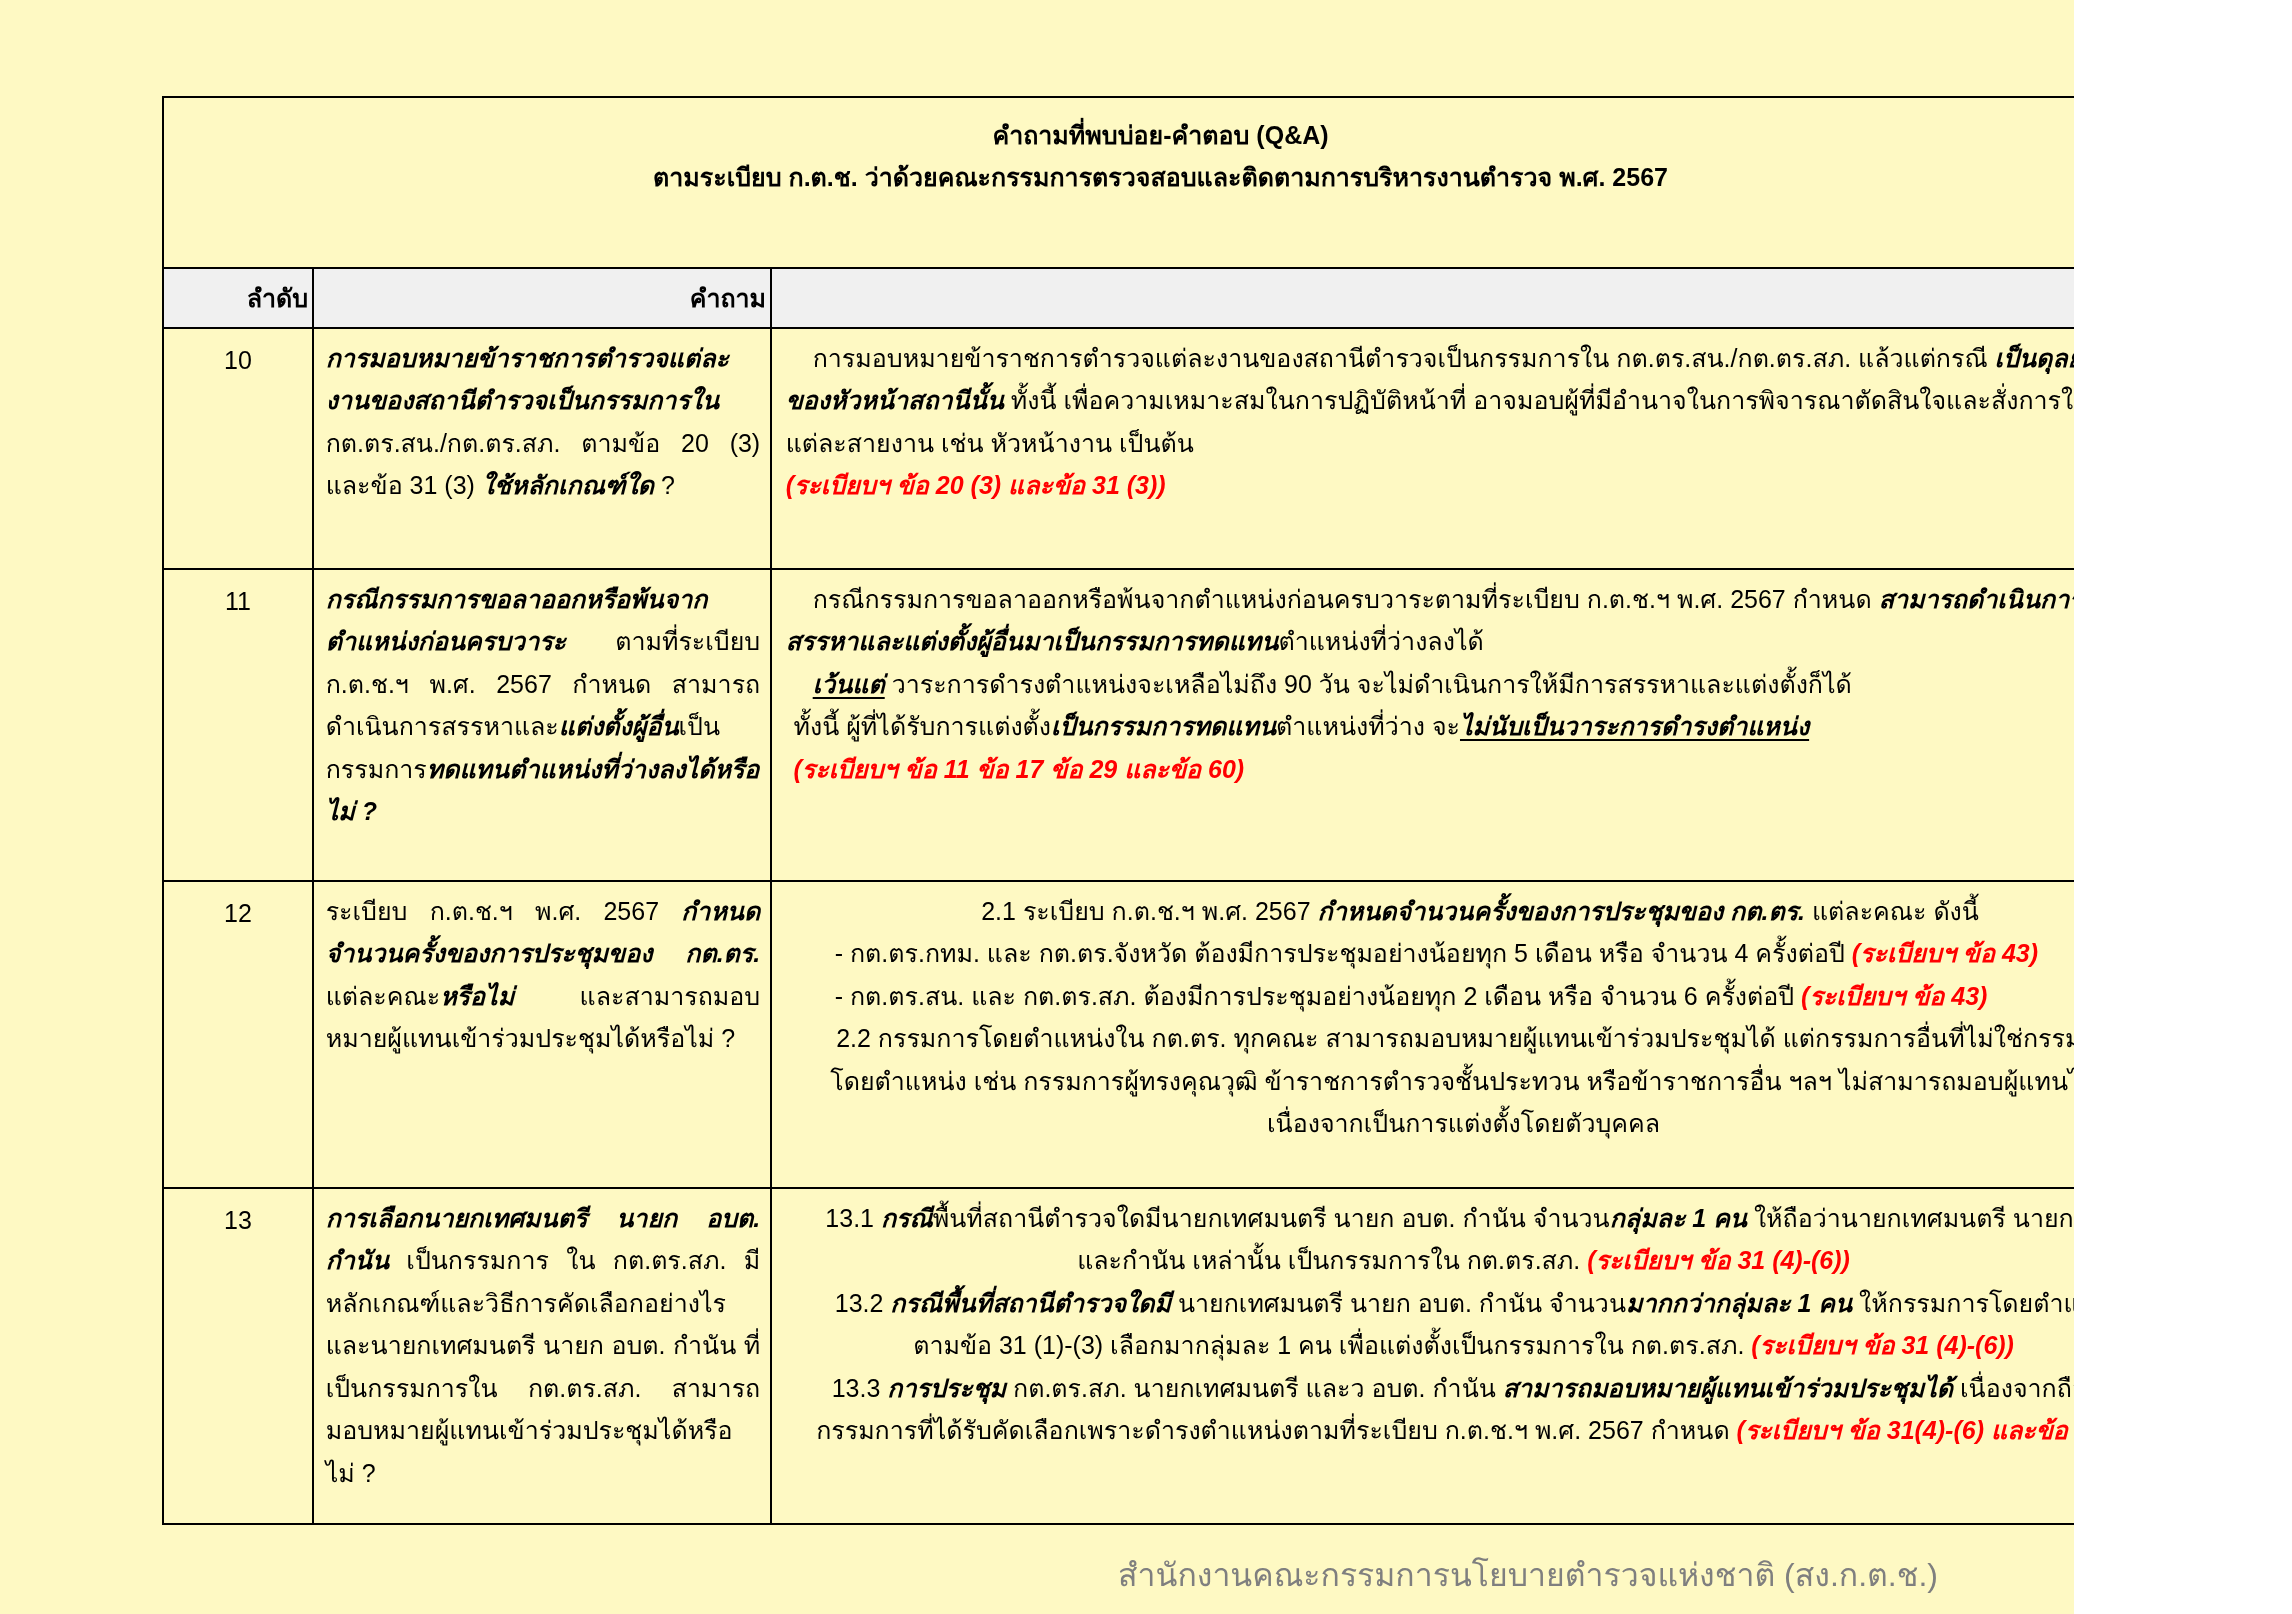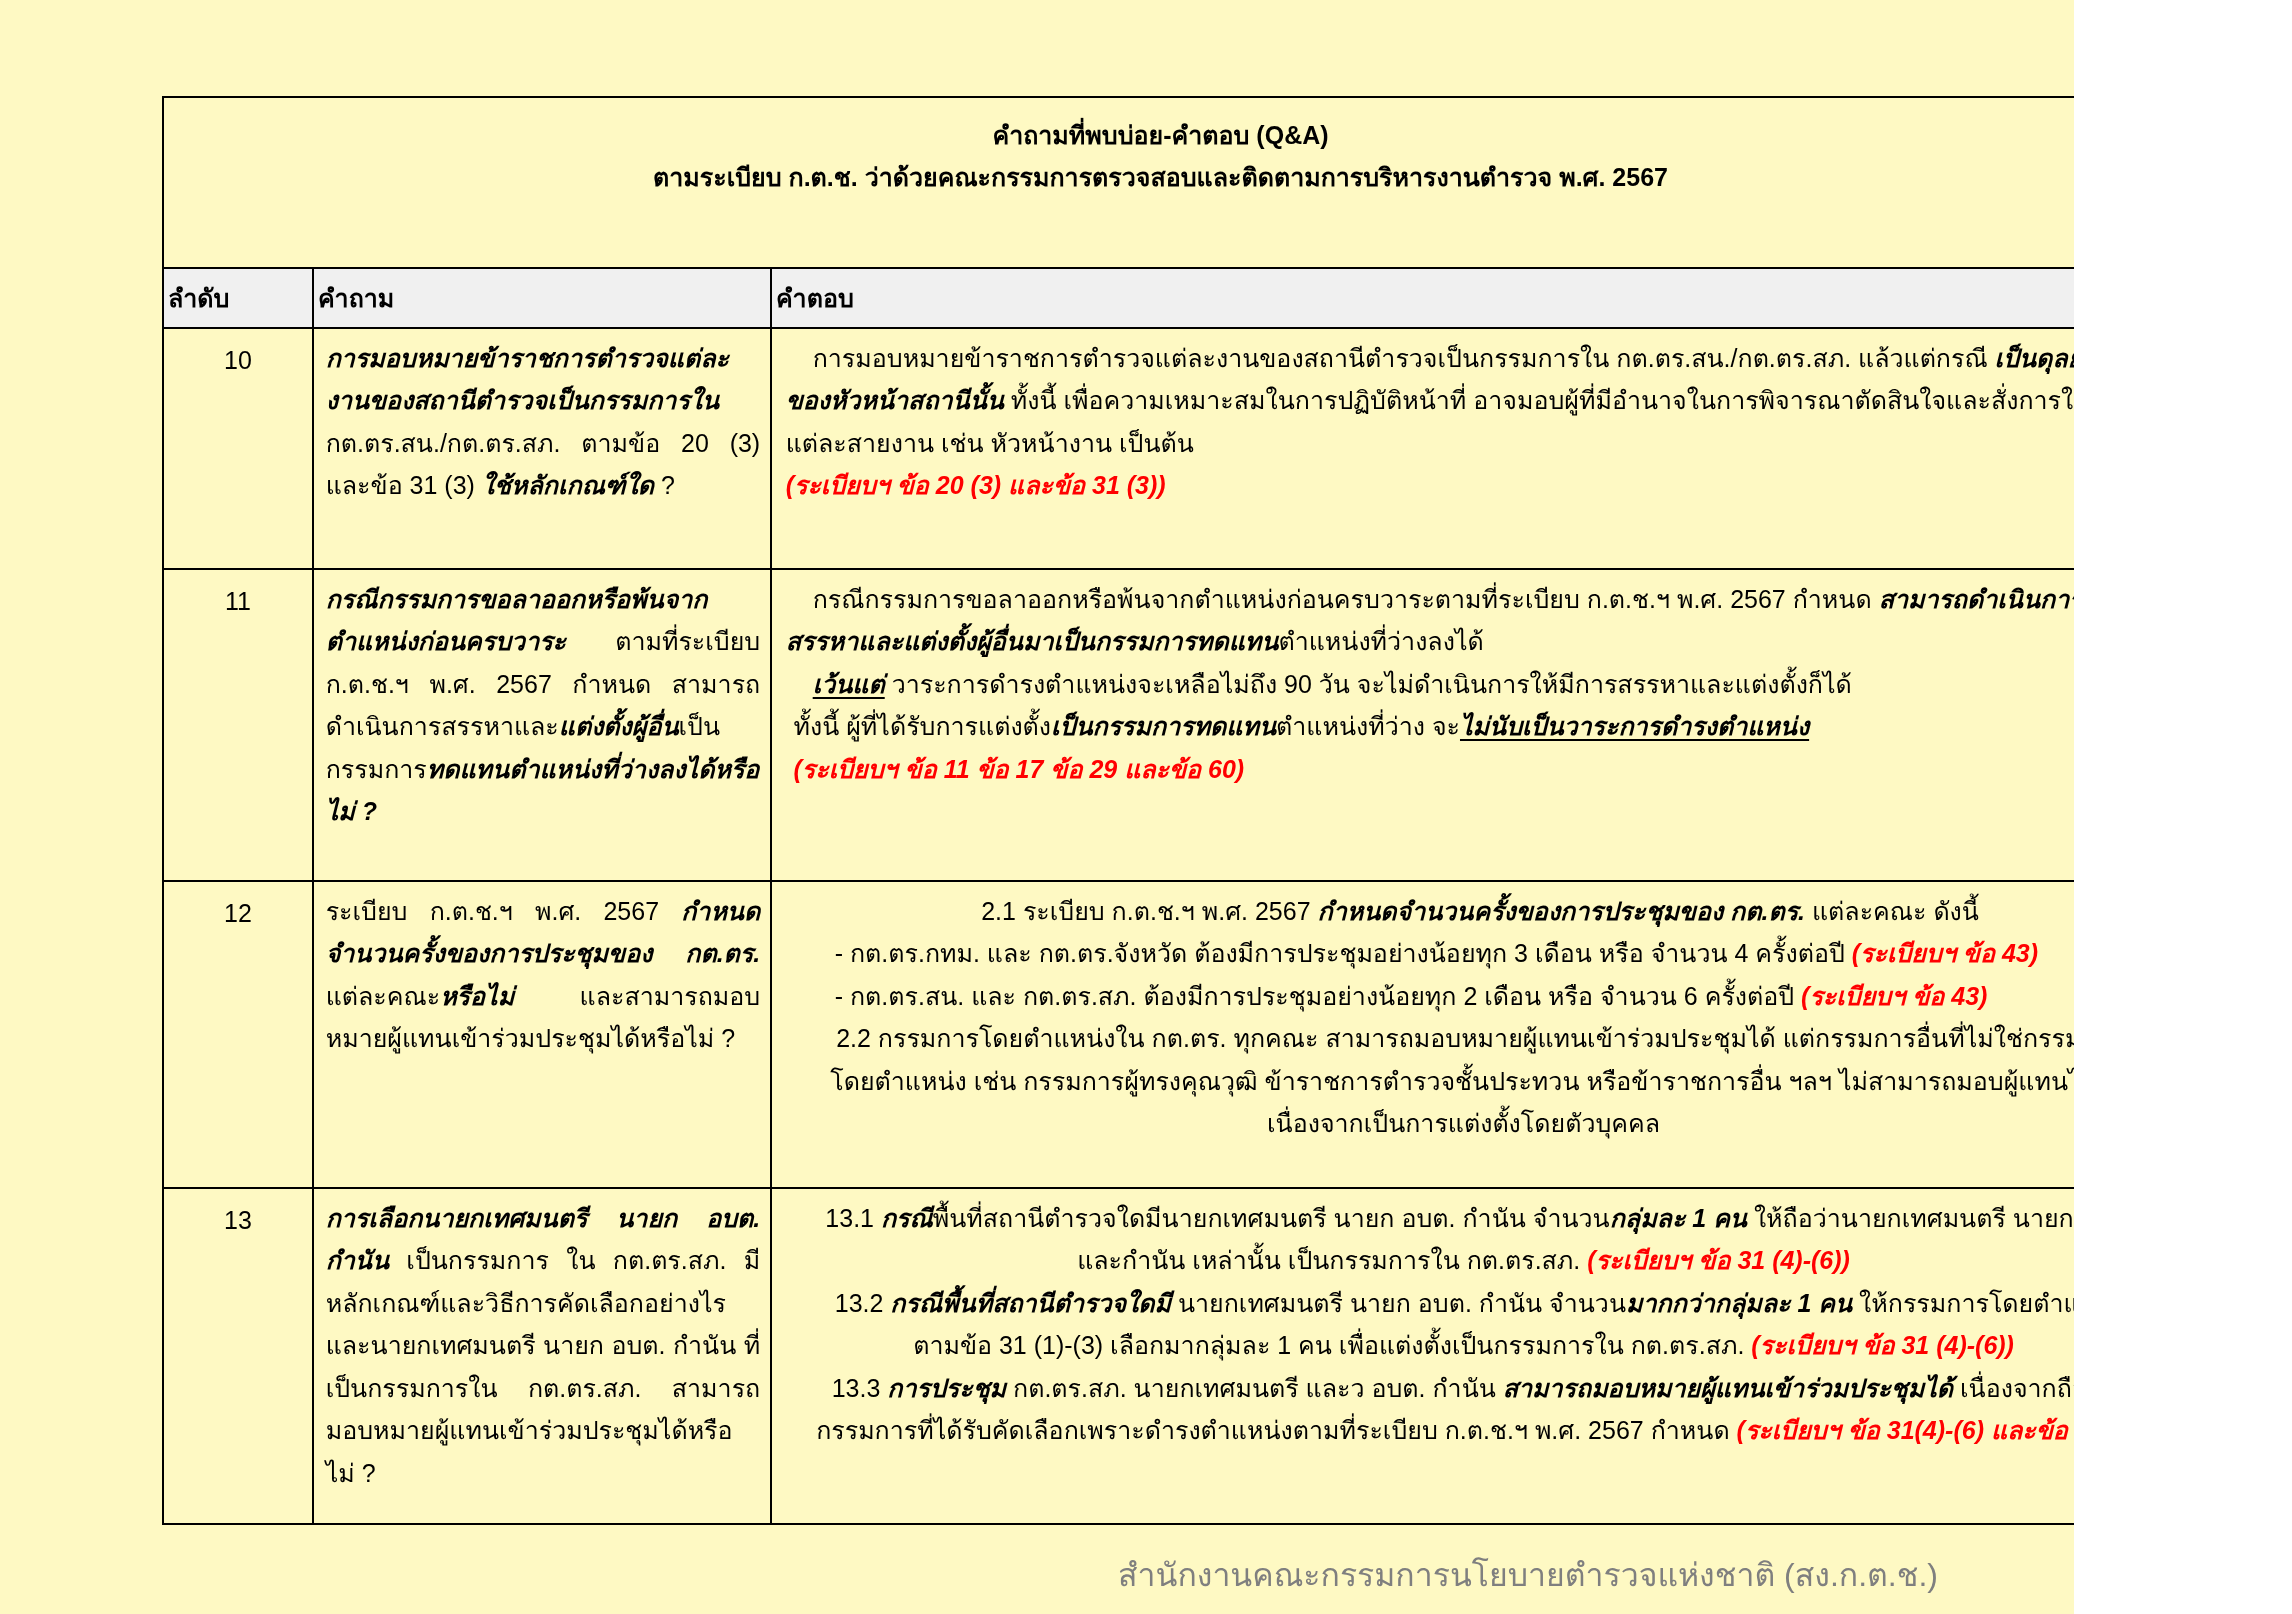--- a/index.html
+++ b/index.html
@@ -33,21 +33,21 @@
     text-align: center;
     font-weight: bold;
     font-size: 29px;
     padding: 15.6px 9.8px 39px 9.8px;
     line-height: 1.75;
   }
   .head-row th {
     background: #f0f0f0;
     font-size: 26px;
     font-weight: bold;
-    text-align: left;
+    text-align: right;
     vertical-align: middle;
     padding: 7.8px 3.9px;
   }
   .num-cell {
     text-align: center;
     padding-top: 9.8px;
     font-size: 26px;
   }
   .q-cell {
     padding: 7.8px 9.8px 7.8px 11.7px;
@@ -121,21 +121,21 @@
           </td>
       </tr>
 
       <tr style="height:307px;">
         <td class="num-cell">12</td>
         <td class="q-cell">
             <div class="para"><span>ระเบียบ ก.ต.ช.ฯ พ.ศ. 2567 </span><span class="b">กำหนดจำนวนครั้งของการประชุมของ กต.ตร.</span><span> แต่ละคณะ</span><span class="b">หรือไม่</span><span> และสามารถมอบหมายผู้แทนเข้าร่วมประชุมได้หรือไม่ ?</span></div>
           </td>
         <td class="a-cell">
             <div class="para i2"><span>2.1 ระเบียบ ก.ต.ช.ฯ พ.ศ. 2567 </span><span class="b">กำหนดจำนวนครั้งของการประชุมของ กต.ตร.</span><span> แต่ละคณะ ดังนี้</span></div>
-            <div class="para i3"><span>- กต.ตร.กทม. และ กต.ตร.จังหวัด ต้องมีการประชุมอย่างน้อยทุก 3 เดือน หรือ จำนวน 4 ครั้งต่อปี </span><span class="b red">(ระเบียบฯ ข้อ 43)</span></div>
+            <div class="para i3"><span>- กต.ตร.กทม. และ กต.ตร.จังหวัด ต้องมีการประชุมอย่างน้อยทุก 5 เดือน หรือ จำนวน 4 ครั้งต่อปี </span><span class="b red">(ระเบียบฯ ข้อ 43)</span></div>
             <div class="para i3"><span>- กต.ตร.สน. และ กต.ตร.สภ. ต้องมีการประชุมอย่างน้อยทุก 2 เดือน หรือ จำนวน 6 ครั้งต่อปี </span><span class="b red">(ระเบียบฯ ข้อ 43)</span></div>
             <div class="para i2"><span>2.2 กรรมการโดยตำแหน่งใน กต.ตร. ทุกคณะ สามารถมอบหมายผู้แทนเข้าร่วมประชุมได้ แต่กรรมการอื่นที่ไม่ใช่กรรมการโดยตำแหน่ง เช่น กรรมการผู้ทรงคุณวุฒิ ข้าราชการตำรวจชั้นประทวน หรือข้าราชการอื่น ฯลฯ ไม่สามารถมอบผู้แทนได้เนื่องจากเป็นการแต่งตั้งโดยตัวบุคคล</span></div>
           </td>
       </tr>
 
       <tr style="height:336px;">
         <td class="num-cell">13</td>
         <td class="q-cell">
             <div class="para"><span class="b">การเลือกนายกเทศมนตรี นายก อบต. กำนัน</span><span> เป็นกรรมการ ใน กต.ตร.สภ. มีหลักเกณฑ์และวิธีการคัดเลือกอย่างไร และนายกเทศมนตรี นายก อบต. กำนัน ที่เป็นกรรมการใน กต.ตร.สภ. สามารถมอบหมายผู้แทนเข้าร่วมประชุมได้หรือไม่ ?</span></div>
           </td>

